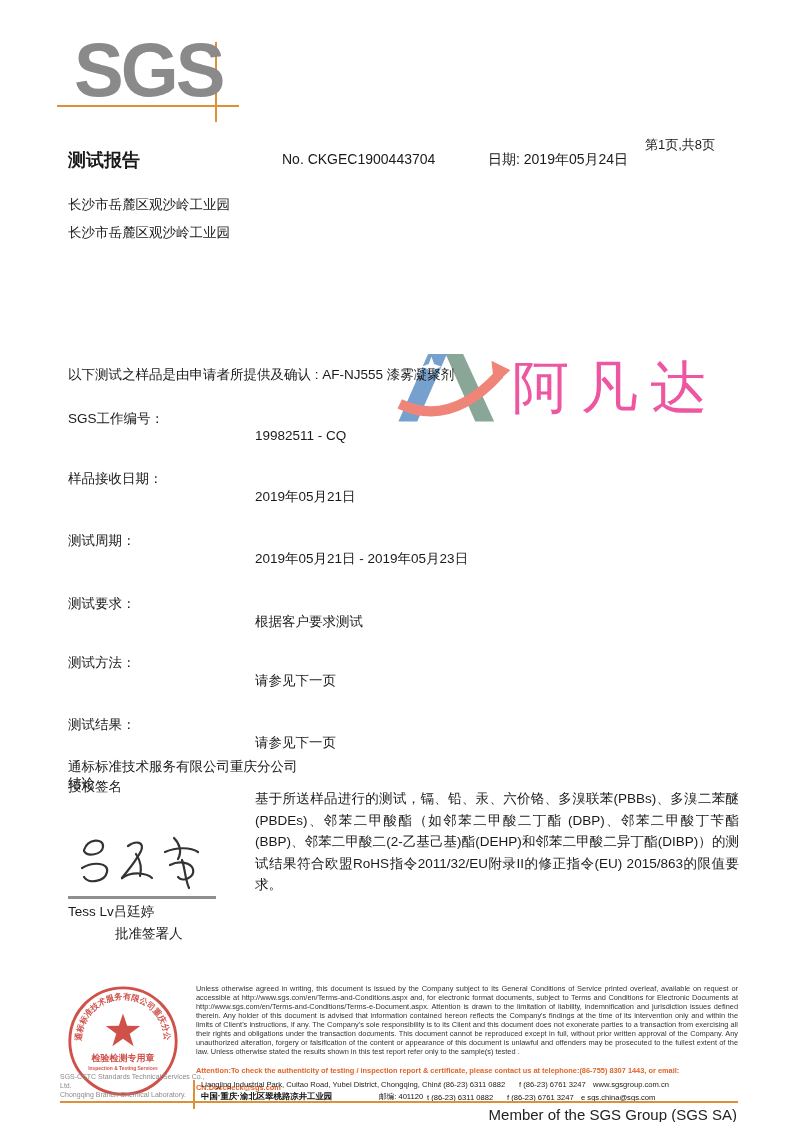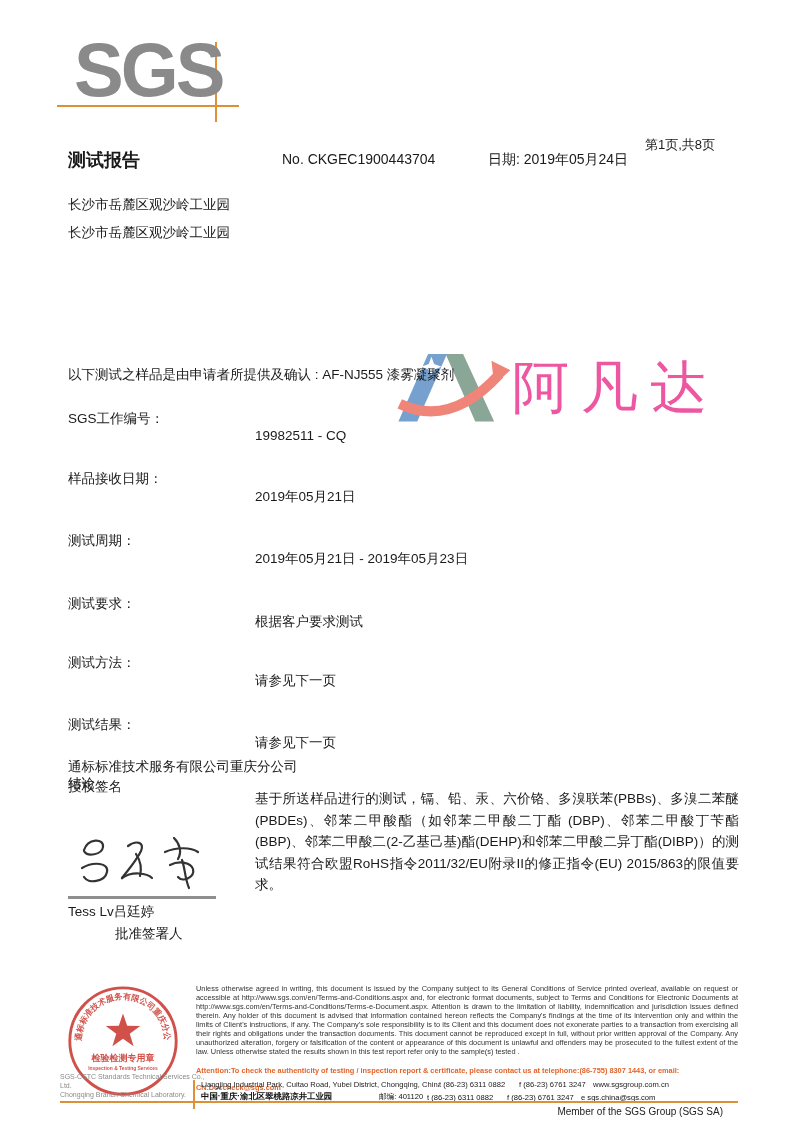--- a/index.html
+++ b/index.html
@@ -73,21 +73,21 @@
   .addr-row.en{ font-size:7.6px; color:#222; }
   .addr-row.cn{ font-size:8.4px; color:#111; font-weight:bold;align-items:flex-end; }
   .a-addr-en{ width:238px; overflow:hidden; }
   .a-addr-cn{ width:178px; overflow:hidden; font-weight:bold; }
   .a-post{ width:48px; font-weight:normal; font-size:7.6px; }
   .a-tel{ width:80px; font-weight:normal; font-size:7.6px; }
   .a-fax{ width:74px; font-weight:normal; font-size:7.6px; }
   .a-last{ flex:1; font-weight:normal; font-size:7.6px; }
   .orange-rule{ position:absolute; left:60px; top:1101px; width:678px; height:2px; background:#dd9136; }
   .cross-stub{ position:absolute; left:193px; top:1101px; width:2px; height:8px; background:#dd9136; }
-  .member{ position:absolute; right:70px; top:1106px; font-size:10px; color:#222; }
+  .member{ position:absolute; right:56px; top:1106px; font-size:15px; color:#222; }
 </style>
 </head>
 <body>
 
 <div class="page">
 
   <svg class="watermark" width="118" height="106" viewBox="0 0 175 110">
     <polygon points="78,6 104,6 150,106 122,106" fill="#7f9f8f"></polygon>
     <polygon points="52,6 80,6 36,106 8,106" fill="#6b9acc"></polygon>
     <path d="M57,10 L61,21 L72,25 L61,29 L57,40 L53,29 L42,25 L53,21 Z" fill="#ffffff"></path>

